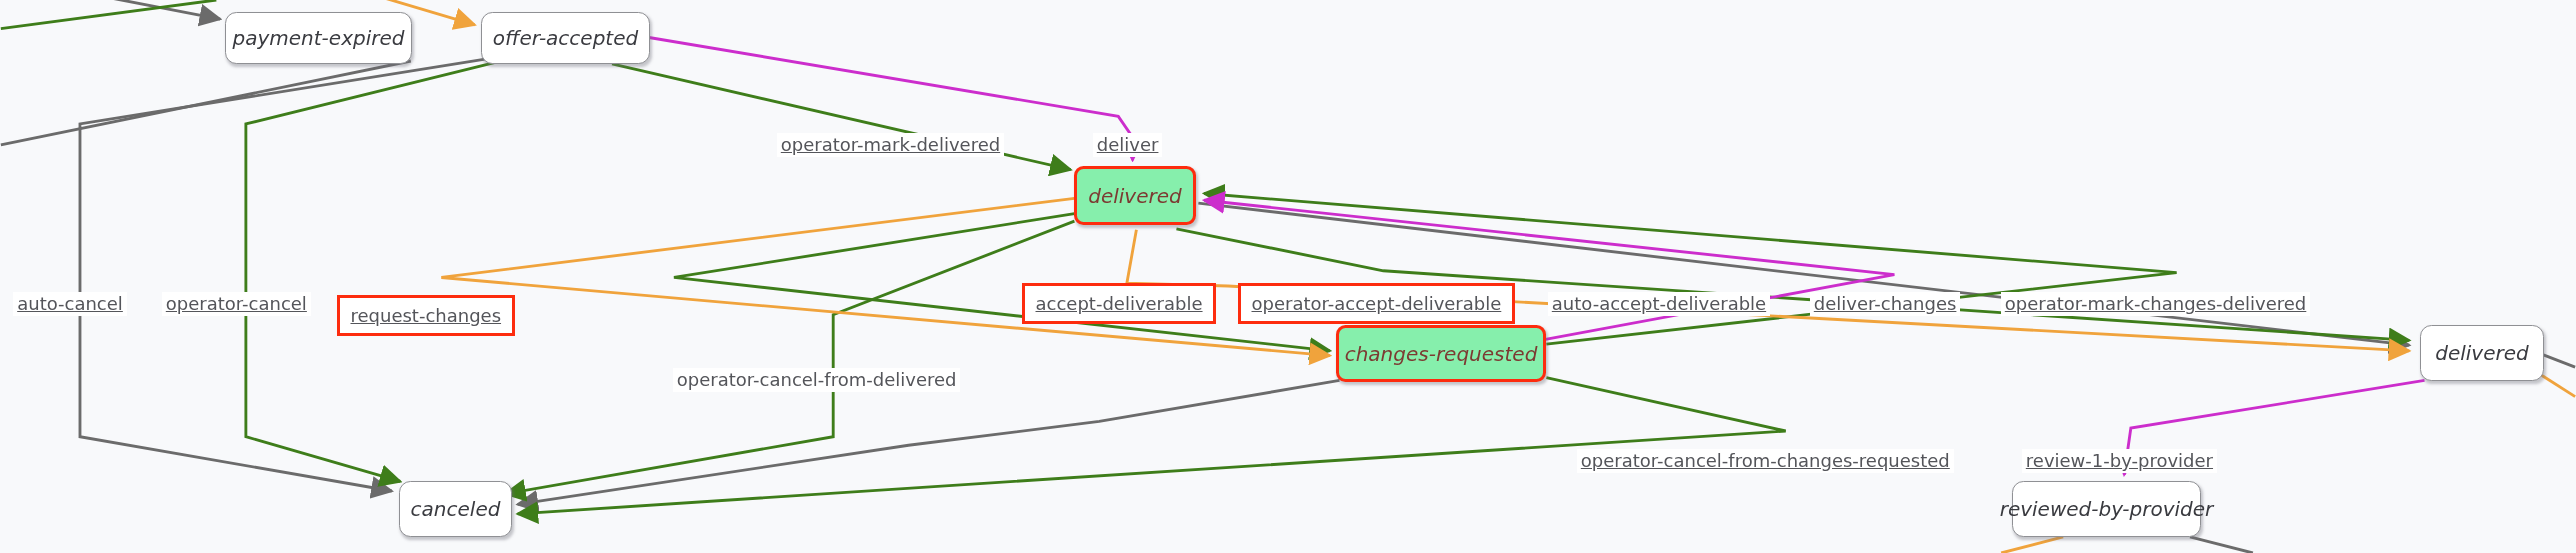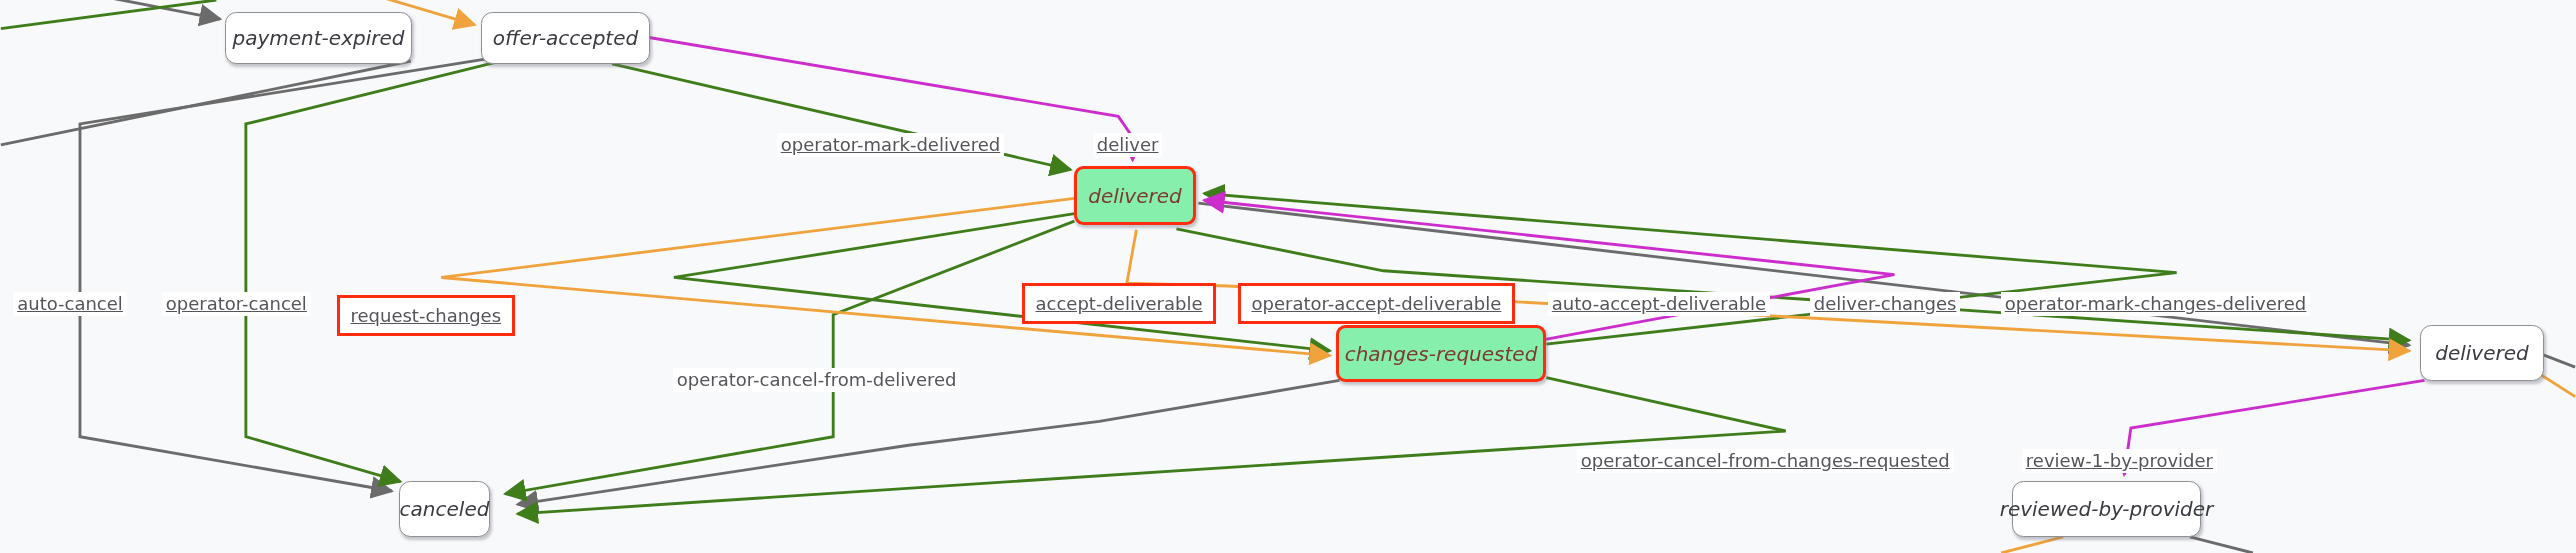--- a/index.html
+++ b/index.html
@@ -90,17 +90,17 @@
   <div class="tlabel" style="left:2001px;top:260px;">operator-mark-changes-delivered</div>
   <div class="tlabel nl" style="left:673px;top:336px;">operator-cancel-from-delivered</div>
   <div class="tlabel" style="left:1577px;top:417px;">operator-cancel-from-changes-requested</div>
   <div class="tlabel" style="left:2022px;top:417px;">review-1-by-provider</div>
 
   <div class="state" style="left:225px;top:12.4px;width:187px;height:52px;">payment-expired</div>
   <div class="state" style="left:481px;top:12.4px;width:169px;height:52px;">offer-accepted</div>
   <div class="state hl" style="left:1074px;top:166px;width:122px;height:59px;">delivered</div>
   <div class="state hl" style="left:1336px;top:325px;width:210px;height:57px;">changes-requested</div>
   <div class="state" style="left:2420px;top:325px;width:124px;height:56px;">delivered</div>
-  <div class="state" style="left:399px;top:481px;width:91px;height:56px;">canceled</div>
+  <div class="state" style="left:399px;top:481px;width:113px;height:56px;">canceled</div>
   <div class="state" style="left:2012px;top:481px;width:189px;height:56px;">reviewed-by-provider</div>
 
 </div>
 
 
 </body></html>

